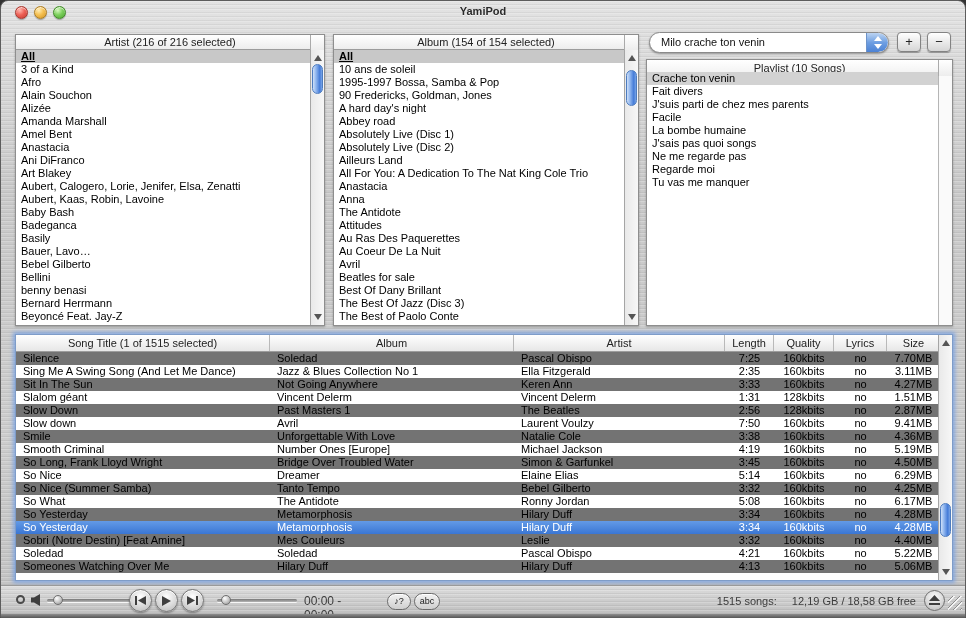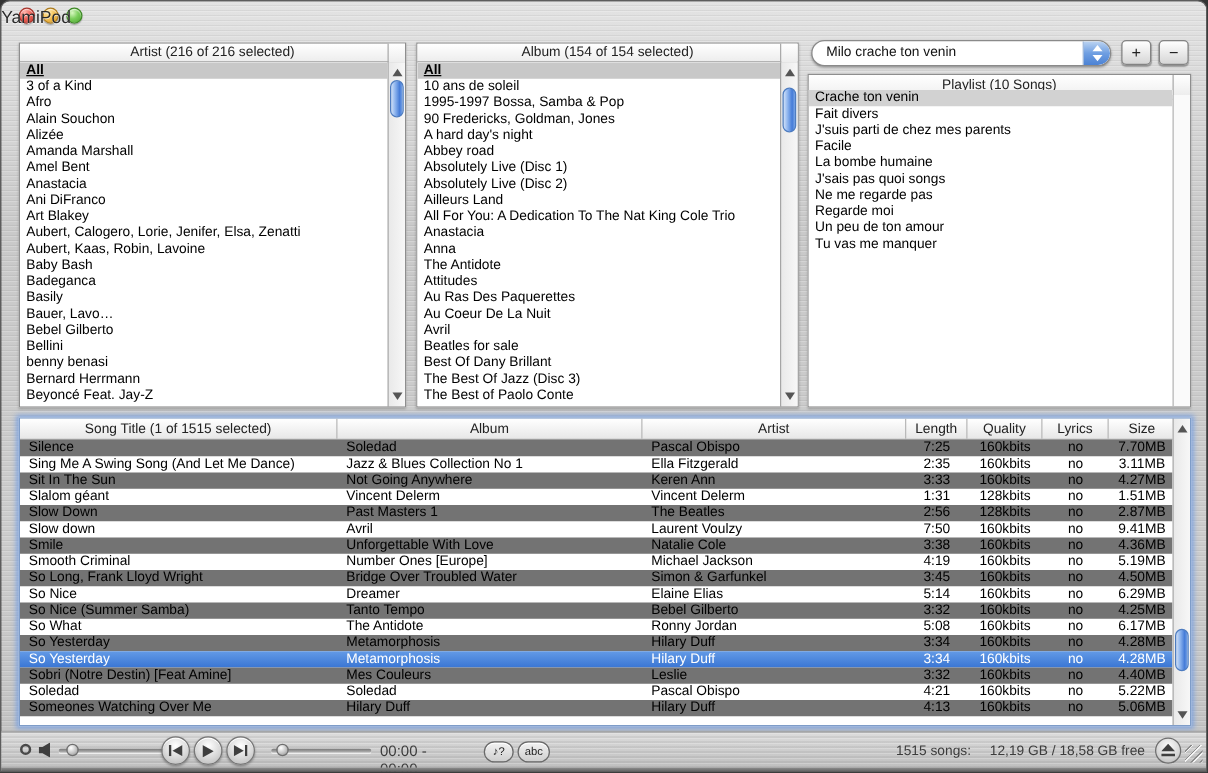--- a/index.html
+++ b/index.html
@@ -11,21 +11,21 @@
     background:
       repeating-linear-gradient(180deg, rgba(255,255,255,.20) 0 1px, rgba(255,255,255,0) 1px 3px, rgba(0,0,0,.05) 3px 4px),
       linear-gradient(180deg,#e3e3e3 0,#c9c9c9 30%,#cdcdcd 70%,#c2c2c2 100%);
   }
   
   .titlebar { position:absolute; left:0; top:0; width:100%; height:24px; }
   .tl { position:absolute; top:5px; width:13px; height:13px; border-radius:50%; box-shadow:inset 0 1px 1px rgba(255,255,255,.7), 0 1px 1px rgba(0,0,0,.3); }
   .tl.red   { left:14px; background:radial-gradient(circle at 35% 30%, #ffb8b0, #ee6156 45%, #c23b32); border:1px solid #a8352c; }
   .tl.yellow{ left:33px; background:radial-gradient(circle at 35% 30%, #ffedb5, #f5bf4f 45%, #cf9426); border:1px solid #ad7c1f; }
   .tl.green { left:52px; background:radial-gradient(circle at 35% 30%, #d7f8c0, #7bcf5c 45%, #4ba32f); border:1px solid #3f8a26; }
-  .title { position:absolute; left:0; right:0; top:4px; font-size:14px; font-weight:normal; color:#2a2a2a; text-shadow:0 1px 0 rgba(255,255,255,.65); }
+  .title { position:absolute; left:0; right:0; top:4px; text-align:center; font-size:11px; font-weight:bold; color:#2a2a2a; text-shadow:0 1px 0 rgba(255,255,255,.65); }
 
   
   .panel { position:absolute; background:#fff; border:1px solid #8e8e8e; box-shadow:0 1px 2px rgba(0,0,0,.25); }
   .panel-header { position:absolute; left:0; right:0; top:0; height:15px; background:linear-gradient(#ffffff,#ededed); border-bottom:1px solid #9c9c9c; font-size:11px; color:#222; text-align:center; line-height:15px; overflow:hidden; }
   .header-stub { position:absolute; right:0; top:0; width:14px; height:15px; border-left:1px solid #aaa; background:linear-gradient(#ffffff,#ededed); }
   .list-zone { position:absolute; left:0; top:15px; right:14px; bottom:0; background:#fff; overflow:hidden; }
   .list-item { height:13px; line-height:13px; font-size:11px; color:#000; padding-left:5px; white-space:nowrap; overflow:hidden; }
   .all-row { background:#c8c8c8; font-weight:bold; text-decoration:underline; }
   .sel-row { background:#d2d2d2; }
   .scrollbar { position:absolute; right:0; top:15px; width:14px; bottom:0; background:linear-gradient(90deg,#e9e9e9,#f7f7f7); border-left:1px solid #a5a5a5; }
@@ -170,21 +170,20 @@
     <div class="header-stub" style="height:16px;"></div>
     <div class="list-zone" style="top:12px;" id="playlist-list">
         <div class="list-item sel-row">Crache ton venin</div>
         <div class="list-item">Fait divers</div>
         <div class="list-item">J'suis parti de chez mes parents</div>
         <div class="list-item">Facile</div>
         <div class="list-item">La bombe humaine</div>
         <div class="list-item">J'sais pas quoi songs</div>
         <div class="list-item">Ne me regarde pas</div>
         <div class="list-item">Regarde moi</div>
-        <div class="list-item">Un peu de ton amour</div>
         <div class="list-item">Tu vas me manquer</div>
       </div>
     <div class="scroll-stub"></div>
   </div>
 
   <div class="song-table">
     <div class="thead" id="table-header">
         <div class="th">Song Title (1 of 1515 selected)</div>
         <div class="th">Album</div>
         <div class="th">Artist</div>

